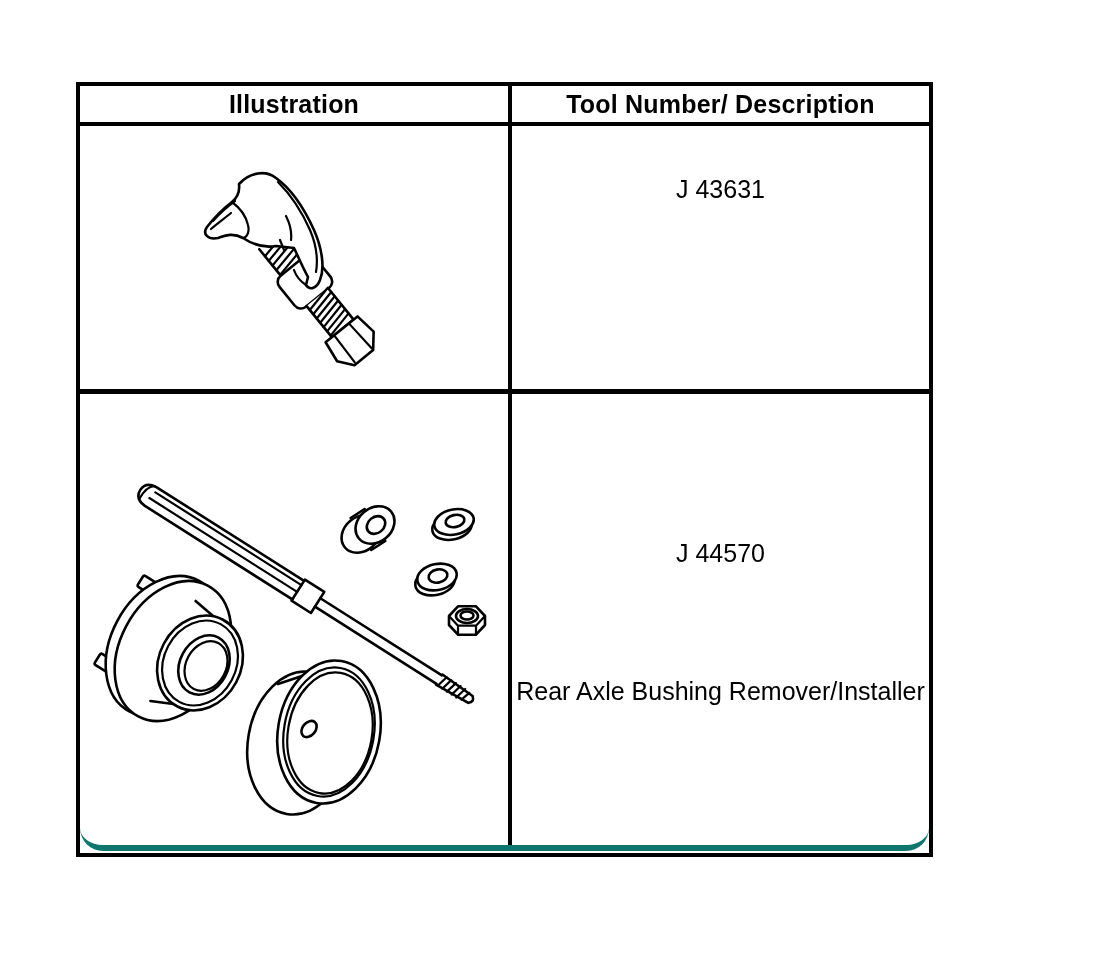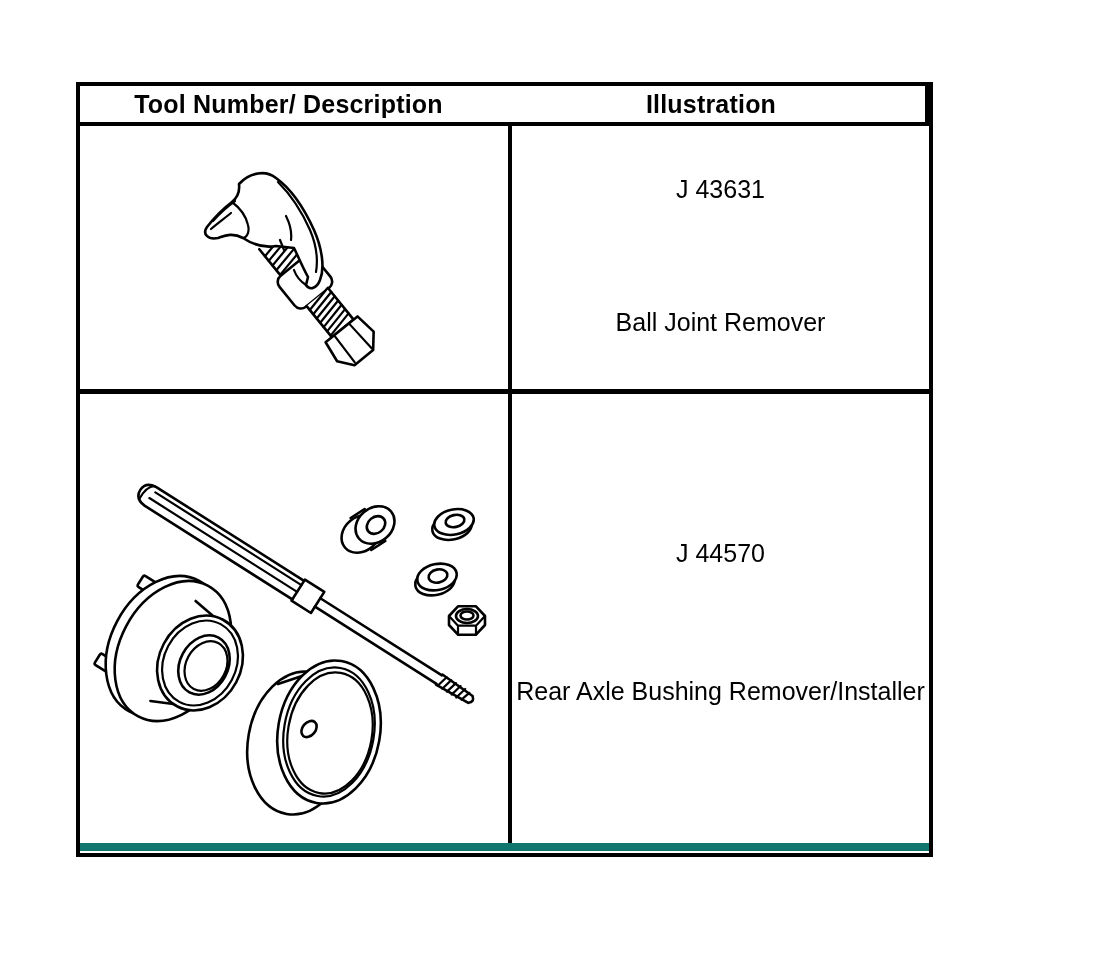--- a/index.html
+++ b/index.html
@@ -16,21 +16,21 @@
     width:857px;height:775px;
     border:4px solid #000;
     box-sizing:border-box;
     display:flex;flex-direction:column;
     padding-bottom:2px;
     background:#fff;
   }
   .row{display:flex;box-sizing:border-box;}
   .row-header{height:40px;border-bottom:4px solid #000;}
   .row-1{height:268px;border-bottom:5px solid #000;}
-  .row-2{flex:1;border-bottom:8px solid #0f766e;}
+  .row-2{flex:1;border-bottom:6px solid #0f766e;border-radius:23px;}
   .cell{box-sizing:border-box;position:relative;overflow:hidden;}
   .cell-left{width:432px;border-right:4px solid #000;}
   .cell-right{flex:1;}
   .row-header .cell{display:flex;align-items:center;justify-content:center;}
   .header-text{font-weight:bold;font-size:25px;letter-spacing:0.2px;}
   .tool-text{
     position:absolute;left:0;width:100%;
     text-align:center;font-size:25px;line-height:1.1;
     white-space:nowrap;
     transform:translateY(-50%);
@@ -43,25 +43,25 @@
   .ink{stroke:#000;fill:none;stroke-width:2.6;stroke-linecap:round;stroke-linejoin:round;}
   .ink-fill{stroke:#000;fill:#fff;stroke-width:2.6;stroke-linecap:round;stroke-linejoin:round;}
   .ink-thin{stroke:#000;fill:none;stroke-width:2.2;stroke-linecap:round;stroke-linejoin:round;}
 </style>
 </head>
 <body>
 
 <div class="tool-table">
 
   <div class="row row-header">
+    <div class="cell cell-left">
+      <span class="header-text">Illustration</span>
+    </div>
     <div class="cell cell-right">
       <span class="header-text">Tool Number/ Description</span>
-    </div>
-    <div class="cell cell-left">
-      <span class="header-text">Illustration</span>
     </div>
   </div>
 
   <div class="row row-1">
     <div class="cell cell-left">
       <svg class="illustration-svg" width="428" height="263" viewBox="0 0 428 263">
 
         <g transform="rotate(-39 196 120)">
 
           <path class="ink" d="M181,112 L181,146 M211,112 L211,146"></path>
@@ -96,21 +96,20 @@
           <path class="ink-thin" d="M133,95 C140,87 148,80 155,75 M131,103 C138,97 145,92 151,87"></path>
 
           <path class="ink-thin" d="M198,56 C210,68 222,86 230,104 C236,118 238,134 236,146"></path>
 
           <path class="ink-thin" d="M206,90 C210,98 212,106 211,114 M200,114 L204,124 M226,159 C220,155 216,150 214,144"></path>
         </g>
       </svg>
     </div>
     <div class="cell cell-right">
       <div class="tool-text r1-num">J 43631</div>
-      <div class="tool-text r1-desc">Ball Joint Remover</div>
     </div>
   </div>
 
   <div class="row row-2">
     <div class="cell cell-left">
       <svg class="illustration-svg" width="428" height="455" viewBox="0 0 428 455">
 
         <g transform="translate(62,97) rotate(32.4)">
           <path class="ink" d="M185,-11 L10,-11 Q-2,-10 -2,0 Q-2,10 10,11 L185,11"></path>
           <path class="ink-thin" d="M12,-6 L185,-6 M10,2 L185,2 M8,-11 Q1,-6 2,8"></path>

